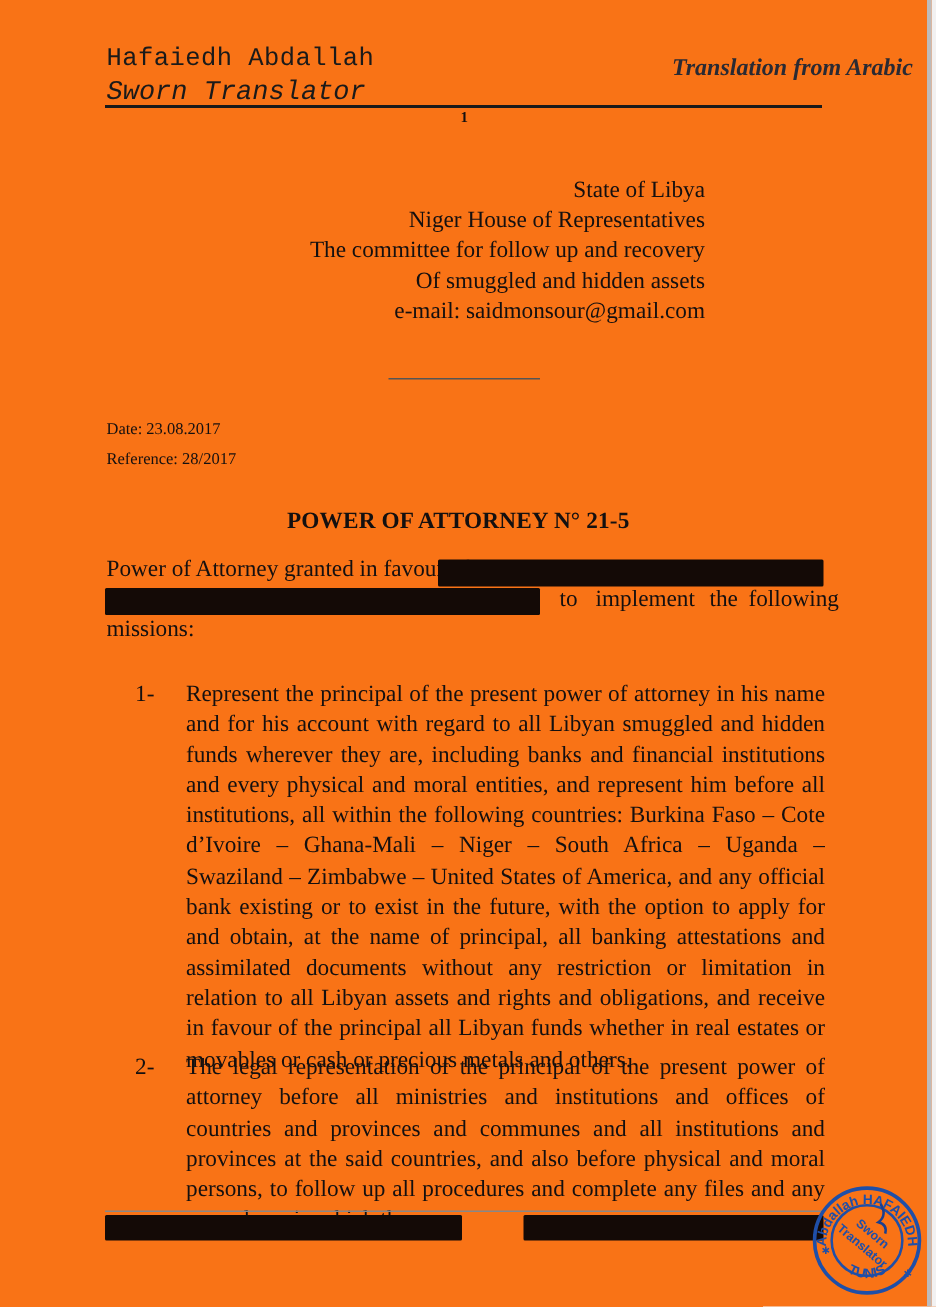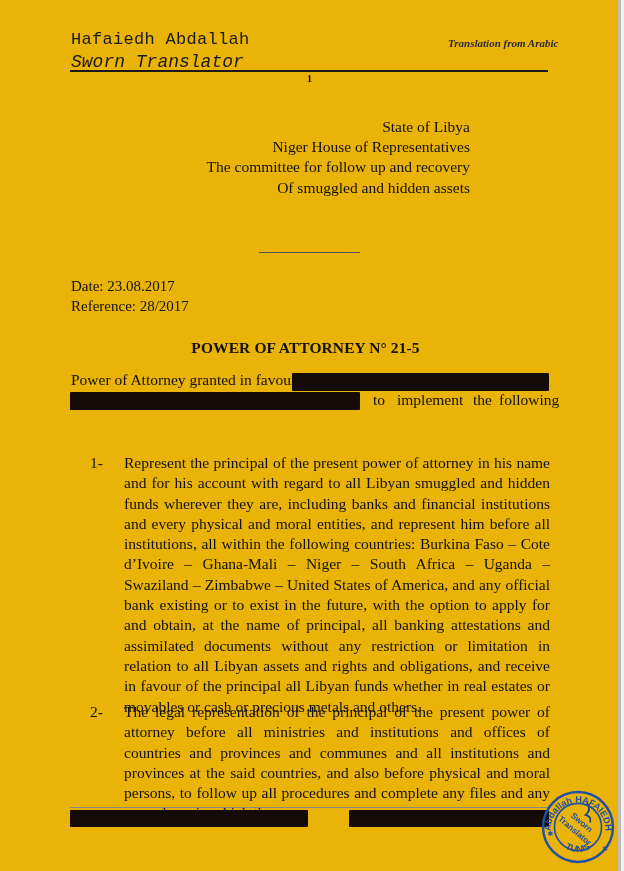--- a/index.html
+++ b/index.html
@@ -1,30 +1,30 @@
 <!DOCTYPE html>
 <html><head>
   <meta charset="utf-8">
   <style>
     * { margin: 0; padding: 0; box-sizing: border-box; }
     html, body { width: 624px; height: 871px; overflow: hidden; background: #f2f1f1; }
     body { position: relative; font-family: "Liberation Serif", serif; color: #141010; }
-    .page { position: absolute; left: 0; top: 0; width: 621px; height: 871px; background: #eab308; }
+    .page { position: absolute; left: 0; top: 0; width: 621px; height: 871px; background: #f97316; }
     .edge { position: absolute; right: 0; top: 0; width: 3px; height: 871px; background: #bdbbbb; }
 
     .hdr-name { position: absolute; left: 71px; top: 30px; font-family: "Liberation Mono", monospace; font-size: 17px; letter-spacing: 0.3px; color: #1a1a1a; }
     .hdr-role { position: absolute; left: 71px; top: 52px; font-family: Liberation Mono, monospace; font-style: italic; font-size: 18px; color: #1a1a1a; }
-    .hdr-right { position: absolute; left: 448px; top: 37px; font-family: "Liberation Serif", serif; font-style: italic; font-weight: bold; font-size: 11px; color: #2a2a33; }
+    .hdr-right { position: absolute; left: 448px; top: 37px; font-family: "Liberation Serif", serif; font-style: italic; font-weight: bold; font-size: 16px; color: #2a2a33; }
     .hdr-rule { position: absolute; left: 70px; top: 70px; width: 478px; height: 2px; background: #1a1a1a; }
     .page-num { position: absolute; left: 307px; top: 73px; font-size: 10px; font-weight: bold; }
 
     .org { position: absolute; left: 150px; top: 117px; width: 320px; text-align: right; font-size: 15.5px; line-height: 20.2px; }
     .org-sep { position: absolute; left: 259px; top: 252px; width: 101px; height: 1px; background: #555; }
 
-    .meta { position: absolute; left: 71px; top: 276px; font-size: 15px; line-height: 20px; }
+    .meta { position: absolute; left: 71px; top: 276px; font-size: 11px; line-height: 20px; }
 
     .title { position: absolute; left: 0; width: 611px; top: 339px; text-align: center; font-weight: bold; font-size: 15.5px; letter-spacing: 0.1px; }
 
     .intro { position: absolute; left: 71px; top: 370px; width: 478px; font-size: 15.5px; line-height: 20px; }
     .intro-line { position: relative; height: 20px; white-space: nowrap; }
     .redact { position: absolute; background: #140a06; border-radius: 1px; }
 
     .list { position: absolute; left: 90px; width: 460px; font-size: 15.5px; line-height: 20.3px; text-align: justify; }
     .list .num { position: absolute; left: 0; top: 0; }
     .list .body { margin-left: 34px; }
@@ -44,20 +44,21 @@
   <div class="hdr-role">Sworn Translator</div>
   <div class="hdr-right">Translation from Arabic</div>
   <div class="hdr-rule"></div>
   <div class="page-num">1</div>
 
   <div class="org">
     <div>State of Libya</div>
     <div>Niger House of Representatives</div>
     <div>The committee for follow up and recovery</div>
     <div>Of smuggled and hidden assets</div>
+    <div>e-mail: saidmonsour@gmail.com</div>
   </div>
   <div class="org-sep"></div>
 
   <div class="meta">
     <div>Date: 23.08.2017</div>
     <div>Reference: 28/2017</div>
   </div>
 
   <div class="title">POWER OF ATTORNEY N° 21-5</div>
 
@@ -65,20 +66,23 @@
     <div class="intro-line">
       <span>Power of Attorney granted in favour of Mr</span>
       <span class="redact" style="left:221px; top:3px; width:257px; height:18px;"></span>
     </div>
     <div class="intro-line">
       <span class="redact" style="left:-1px; top:2px; width:290px; height:18px;"></span>
       <span style="position:absolute; left:302px; top:0;">to</span>
       <span style="position:absolute; left:326px; top:0;">implement</span>
       <span style="position:absolute; left:402px; top:0;">the</span>
       <span style="position:absolute; left:428px; top:0; width:50px; text-align:left;">following</span>
+    </div>
+    <div class="intro-line">
+      <span>missions:</span>
     </div>
   </div>
 
   <div class="list item1">
     <span class="num">1-</span>
     <div class="body">Represent the principal of the present power of attorney in his name and for his account with regard to all Libyan smuggled and hidden funds wherever they are, including banks and financial institutions and every physical and moral entities, and represent him before all institutions, all within the following countries: Burkina Faso – Cote d’Ivoire – Ghana-Mali – Niger – South Africa – Uganda – Swaziland – Zimbabwe – United States of America, and any official bank existing or to exist in the future, with the option to apply for and obtain, at the name of principal, all banking attestations and assimilated documents without any restriction or limitation in relation to all Libyan assets and rights and obligations, and receive in favour of the principal all Libyan funds whether in real estates or movables or cash or precious metals and others.</div>
   </div>
 
   <div class="list item2">
     <span class="num">2-</span>

